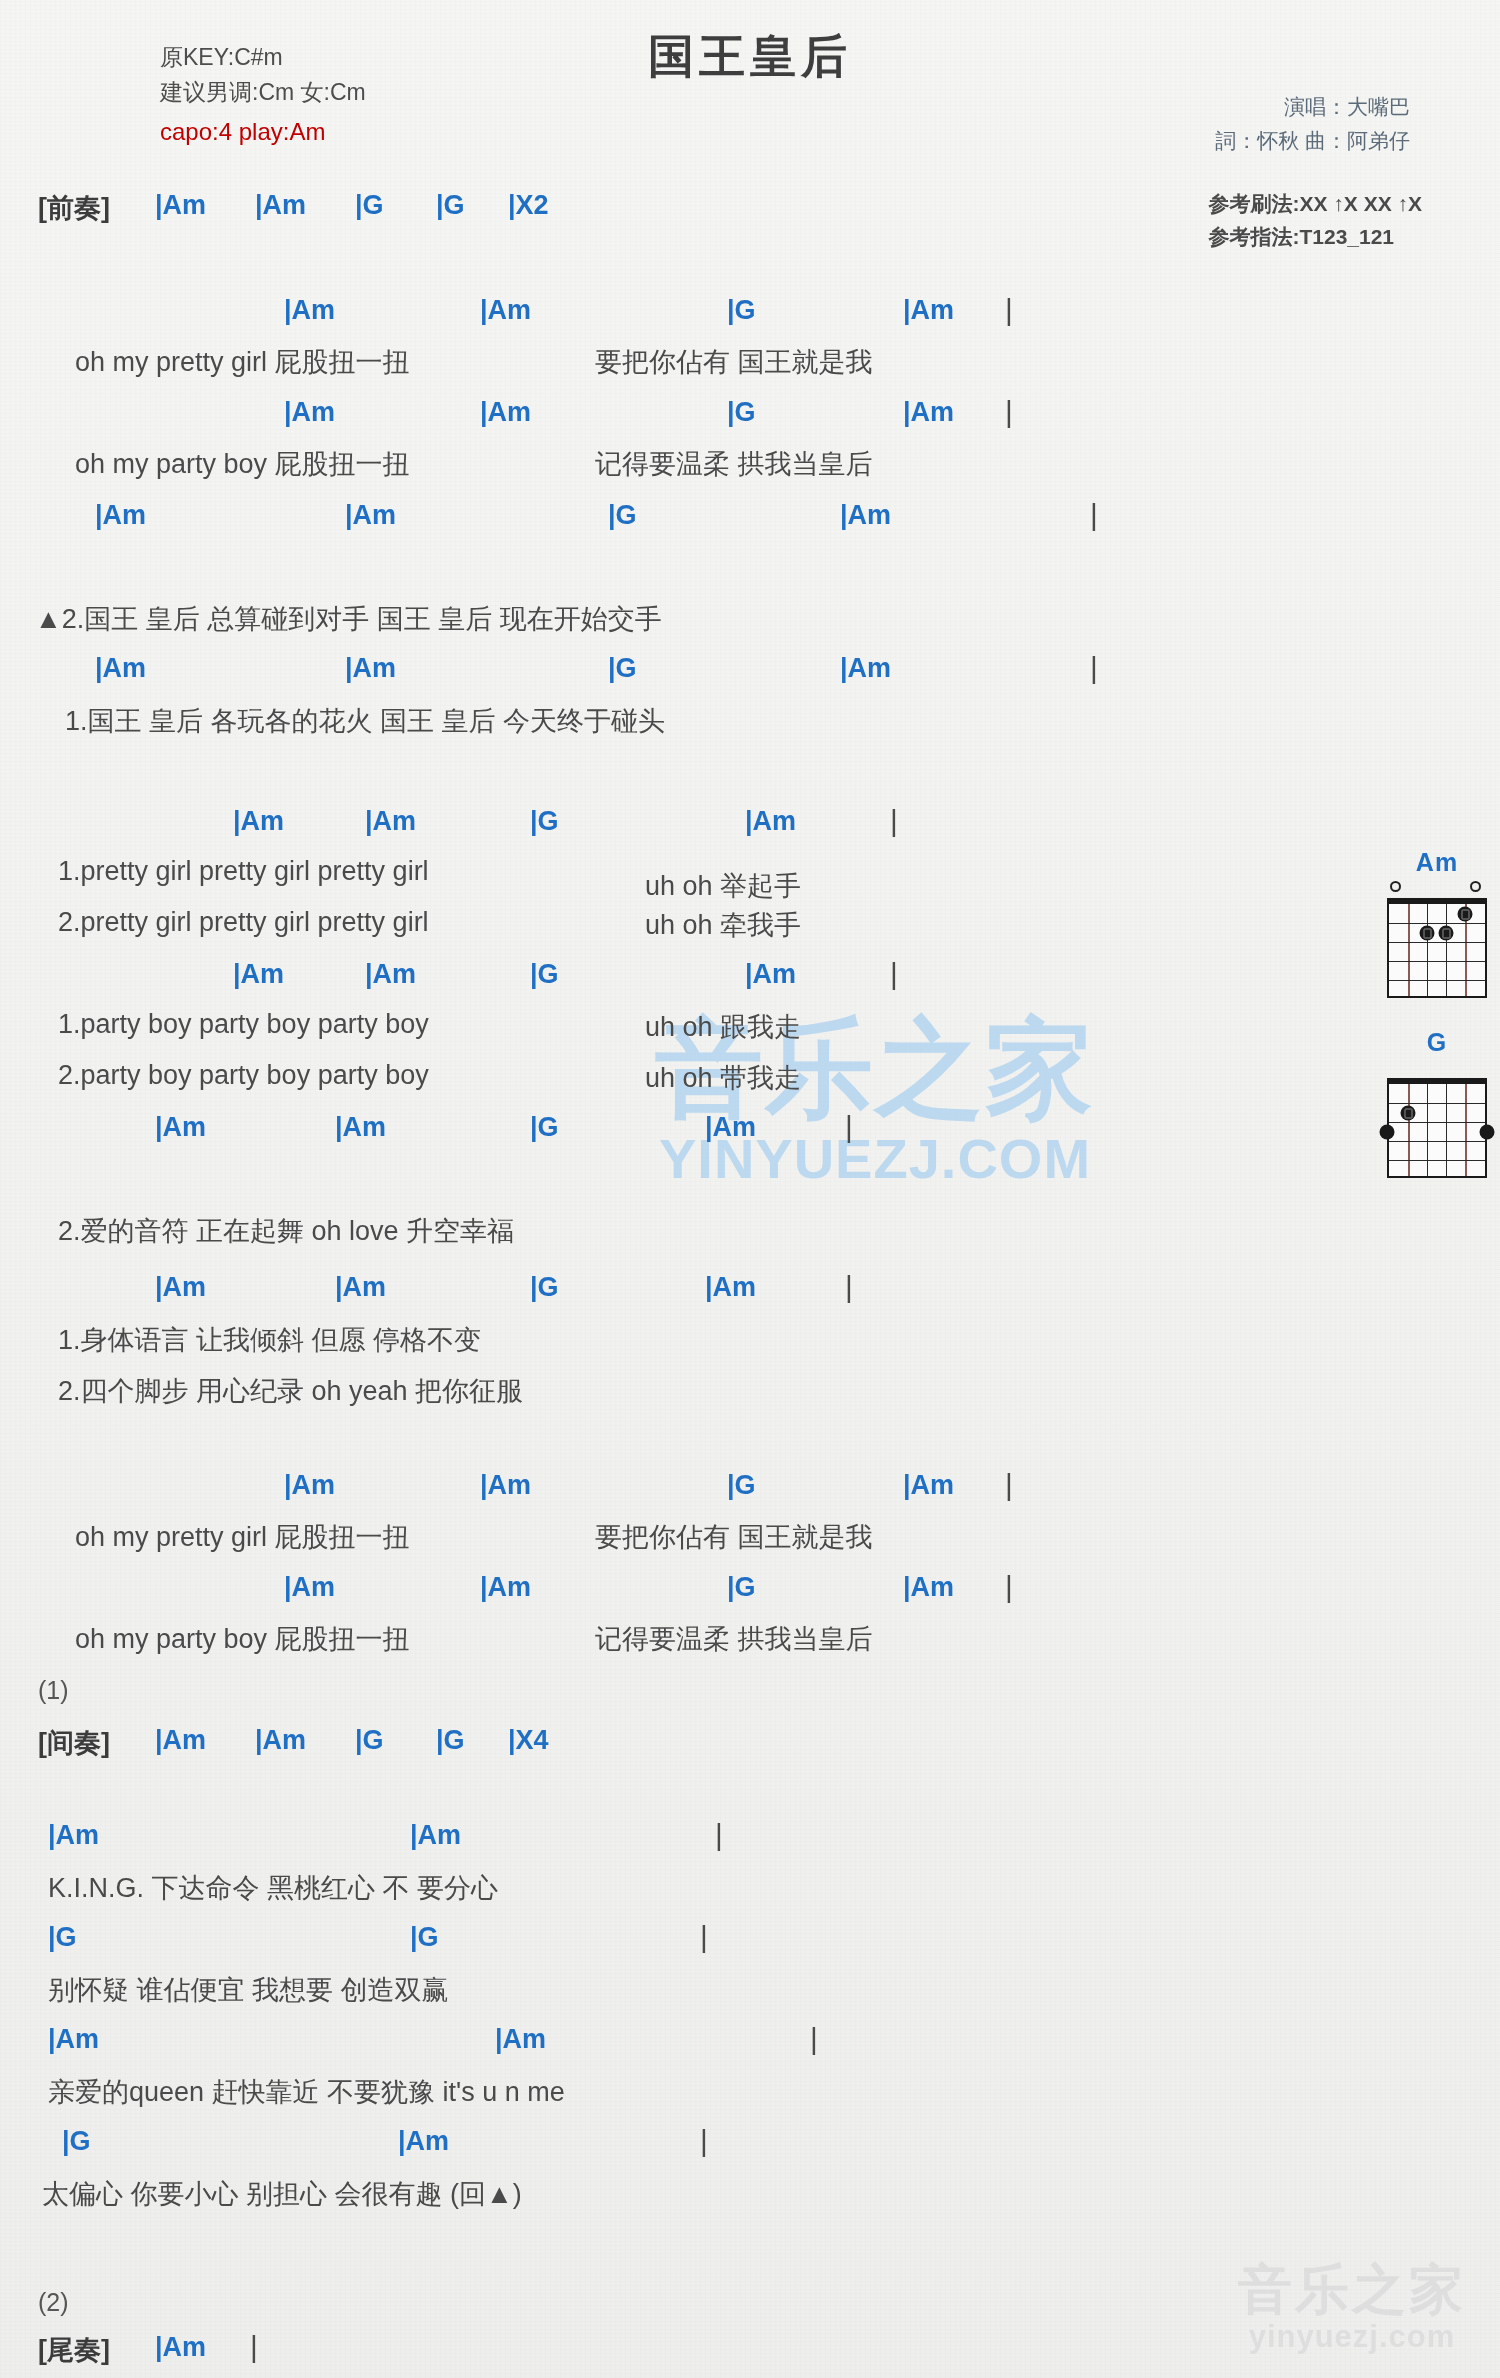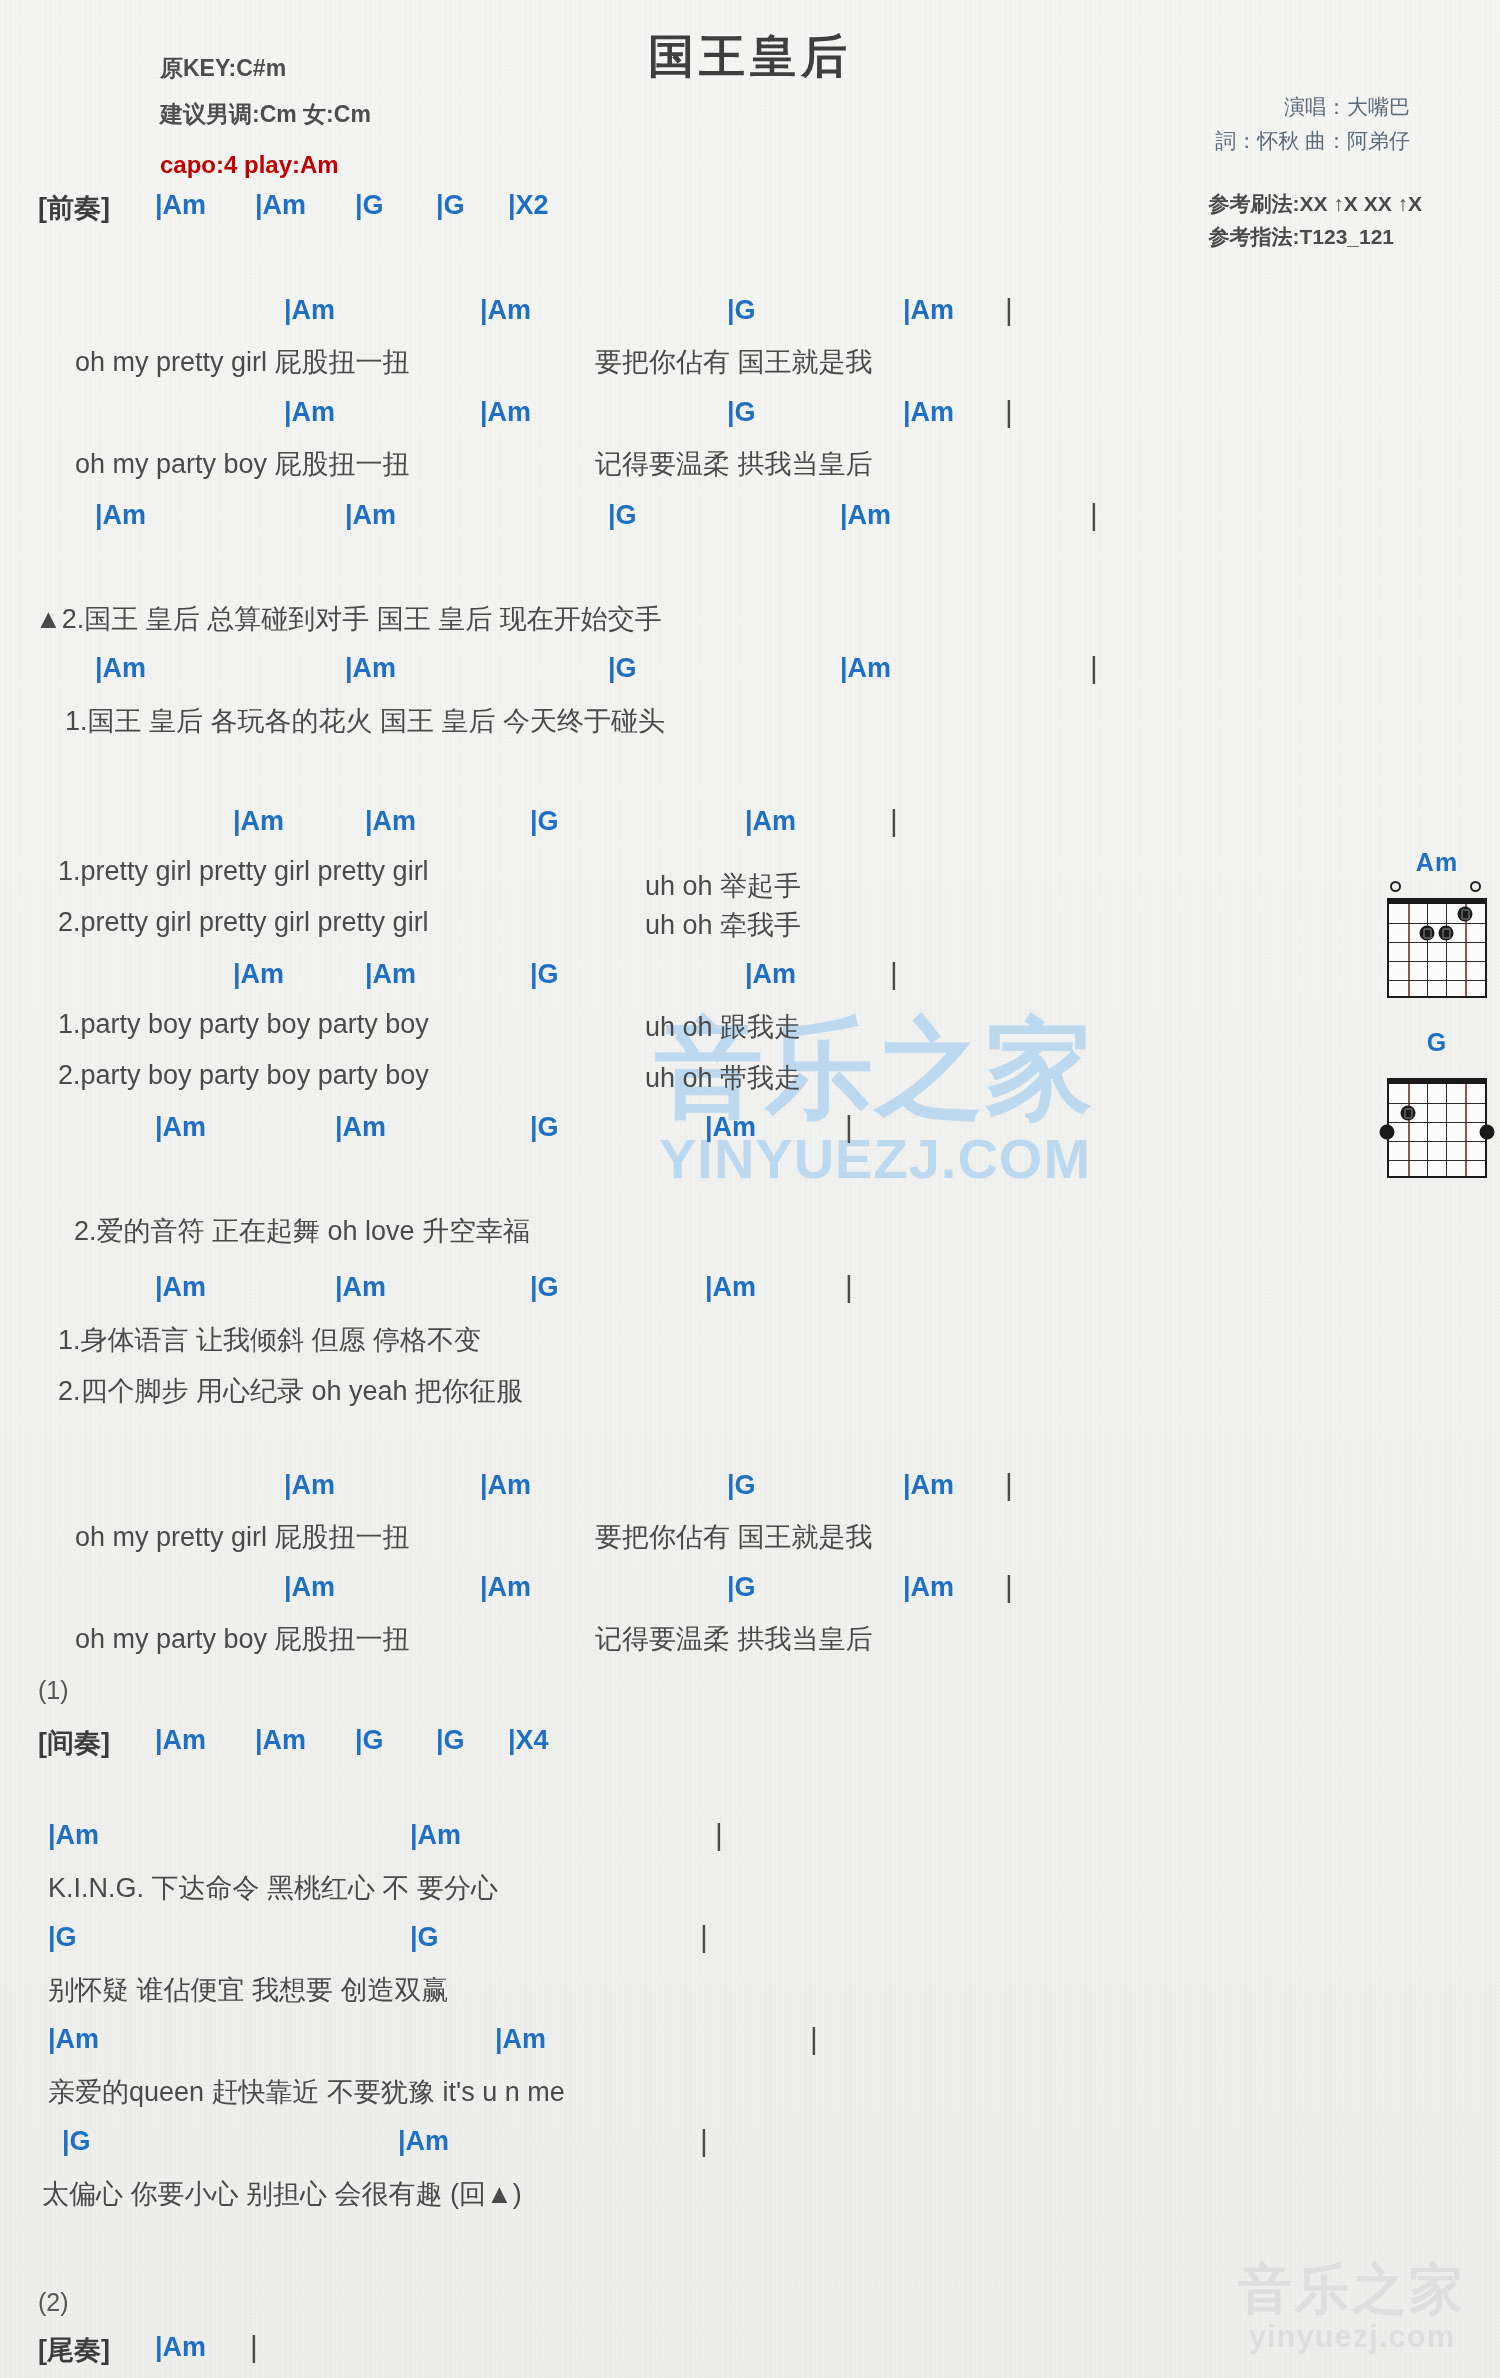--- a/index.html
+++ b/index.html
@@ -38,21 +38,21 @@
   .wm-br .wm-url { font-size: 31px; line-height: 1.35; letter-spacing: 1px; }
 
   
   .title {
     position: absolute; left: 0; top: 26px; width: 1500px;
     text-align: center;
     font-size: 46px; font-weight: bold; color: #3e3e3e;
     letter-spacing: 5px;
   }
   .keyblock { position: absolute; left: 160px; top: 40px; }
-  .keyblock div { font-size: 23px; color: #4d4d4d; line-height: 1.52; font-weight: bold; margin-top: 11px; }
+  .keyblock div { font-size: 23px; color: #4d4d4d; line-height: 1.52; font-weight: normal; }
   .keyblock .capo { color: #c00000; font-size: 24px; padding-top: 4px; }
 
   .creditblock { position: absolute; right: 90px; top: 90px; text-align: right; }
   .creditblock div { font-size: 21px; color: #5c6b7a; line-height: 1.62; }
 
   .strumblock { position: absolute; right: 78px; top: 188px; text-align: left; }
   .strumblock div { font-size: 21px; color: #4a4a4a; line-height: 1.55; font-weight: bold; }
 
   .chord {
     position: absolute; top: 0;
@@ -192,21 +192,21 @@
   <div class="lyric" style="left:58px; top:1009px;">1.party boy party boy party boy</div>
   <div class="lyric" style="left:645px; top:1009px;">uh oh 跟我走</div>
   <div class="lyric" style="left:58px; top:1060px;">2.party boy party boy party boy</div>
   <div class="lyric" style="left:645px; top:1060px;">uh oh 带我走</div>
 
   <div class="chord" style="left:155px; top:1112px;">|Am</div>
   <div class="chord" style="left:335px; top:1112px;">|Am</div>
   <div class="chord" style="left:530px; top:1112px;">|G</div>
   <div class="chord" style="left:705px; top:1112px;">|Am</div>
   <div class="chord bar-only" style="left:845px; top:1110px;">|</div>
-  <div class="lyric" style="left:58px; top:1213px;margin-left:16px;">2.爱的音符    正在起舞    oh love    升空幸福</div>
+  <div class="lyric" style="left:58px; top:1213px;">2.爱的音符    正在起舞    oh love    升空幸福</div>
 
   <div class="chord" style="left:155px; top:1272px;">|Am</div>
   <div class="chord" style="left:335px; top:1272px;">|Am</div>
   <div class="chord" style="left:530px; top:1272px;">|G</div>
   <div class="chord" style="left:705px; top:1272px;">|Am</div>
   <div class="chord bar-only" style="left:845px; top:1270px;">|</div>
   <div class="lyric" style="left:58px; top:1322px;">1.身体语言    让我倾斜    但愿         停格不变</div>
   <div class="lyric" style="left:58px; top:1373px;">2.四个脚步    用心纪录    oh yeah    把你征服</div>
 
   <div class="chord" style="left:284px; top:1470px;">|Am</div>

